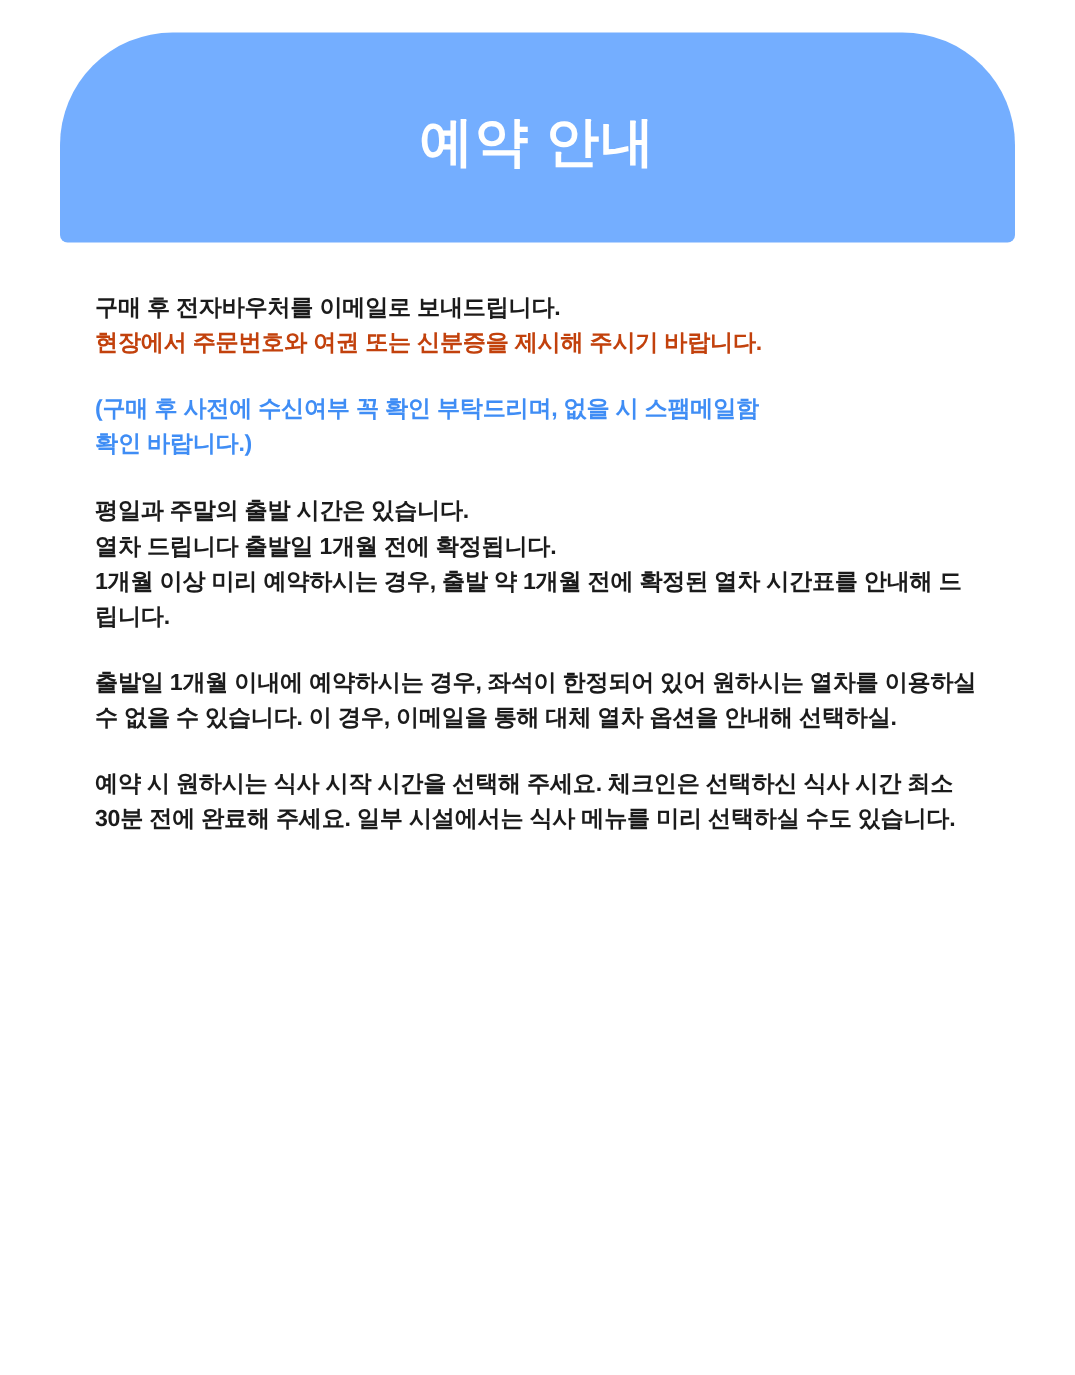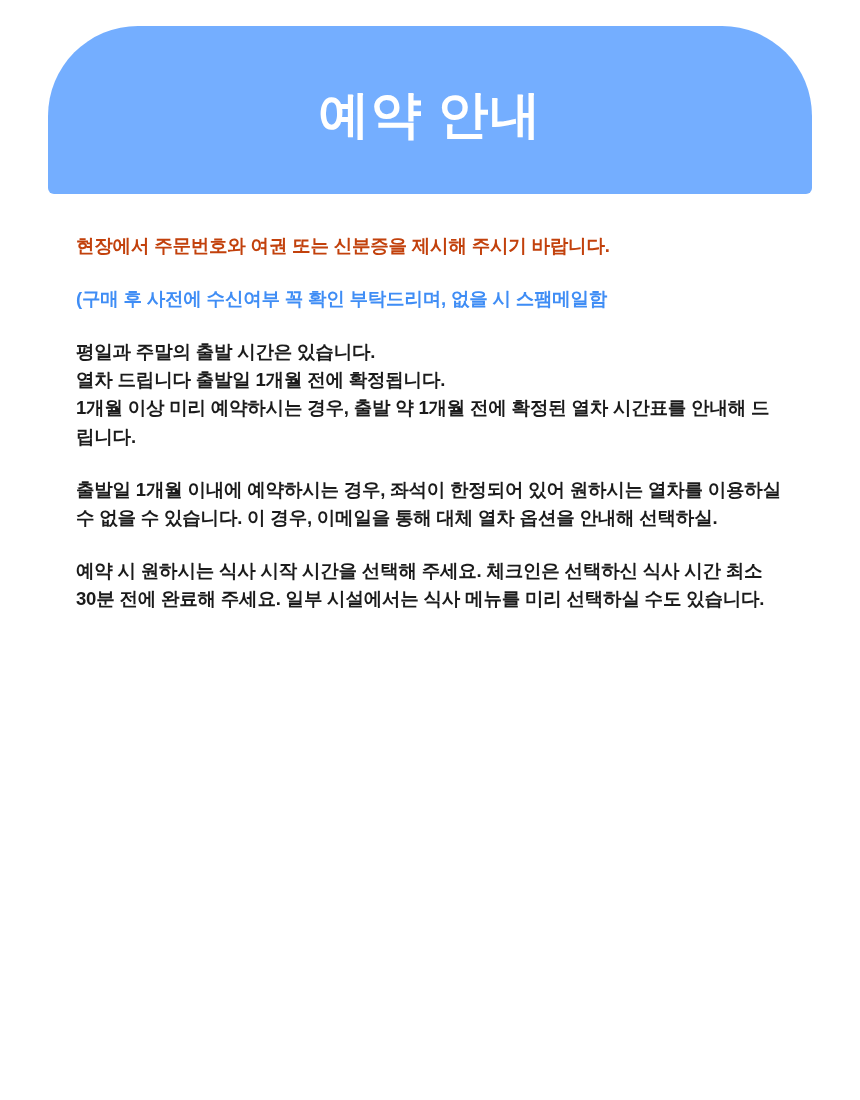--- a/index.html
+++ b/index.html
@@ -32,21 +32,21 @@
     border-top-left-radius: 90px;
     border-top-right-radius: 90px;
     border-bottom-left-radius: 6px;
     border-bottom-right-radius: 6px;
     display: flex;
     align-items: center;
     justify-content: center;
   }
   .banner-title {
     color: #ffffff;
-    font-size: 51px;
+    font-size: 43px;
     font-weight: 800;
     letter-spacing: 1px;
     line-height: 1.1;
     text-align: center;
     margin-top: 10px;
   }
 
   
   .content {
     position: absolute;
@@ -72,25 +72,27 @@
 
 <div class="page">
 
   <div class="banner">
     <div class="banner-title">예약 안내</div>
   </div>
 
   <div class="content">
 
     <div class="block">
+      <span class="line">구매 후 전자바우처를 이메일로 보내드립니다.</span>
       <span class="line red">현장에서 주문번호와 여권 또는 신분증을 제시해 주시기 바랍니다.</span>
     </div>
 
     <div class="block">
       <span class="line blue">(구매 후 사전에 수신여부 꼭 확인 부탁드리며, 없을 시 스팸메일함</span>
+      <span class="line blue">확인 바랍니다.)</span>
     </div>
 
 
     <div class="block">
       <span class="line">평일과 주말의 출발 시간은 있습니다.</span>
       <span class="line">열차 드립니다 출발일 1개월 전에 확정됩니다.</span>
       <span class="line">1개월 이상 미리 예약하시는 경우, 출발 약 1개월 전에 확정된 열차 시간표를 안내해 드립니다.</span>
     </div>
 
     <div class="block">

